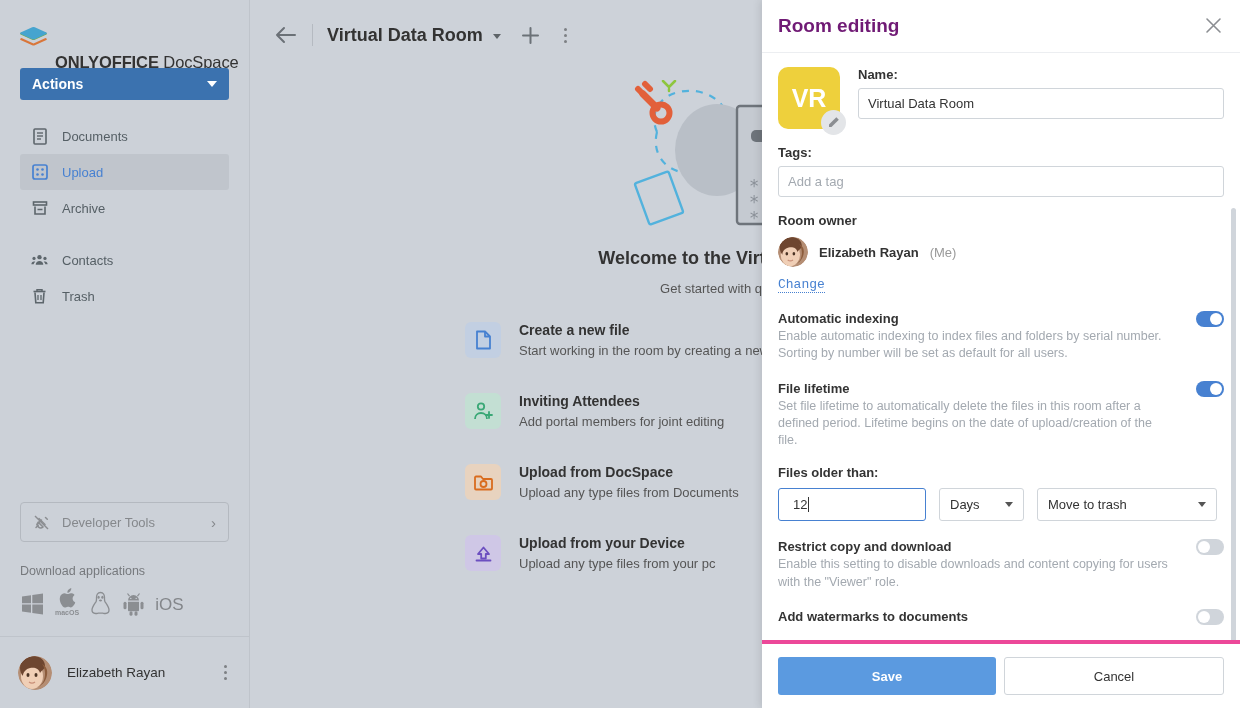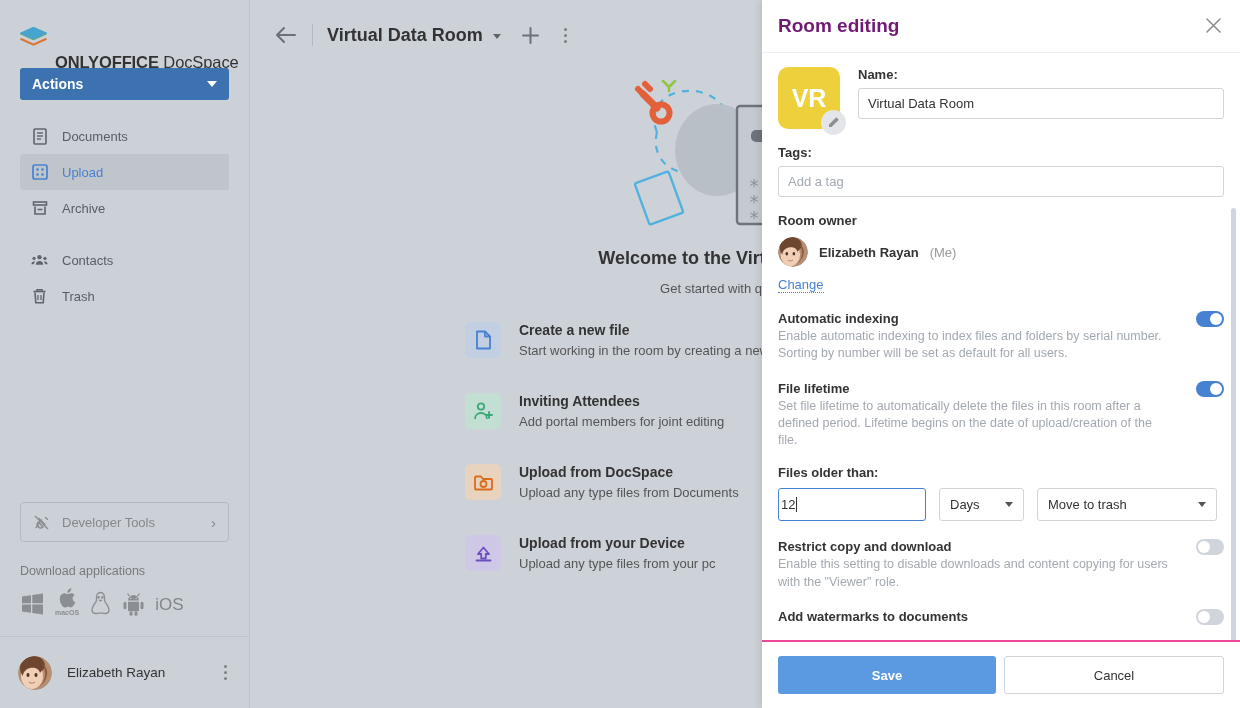--- a/index.html
+++ b/index.html
@@ -110,41 +110,41 @@
   .txtinput { width: 100%; height: 31px; border: 1px solid #d0d5da; border-radius: 3px; padding: 0 9px;
     font-size: 13px; color: #333; font-family: "Liberation Sans", sans-serif; background: #fff; outline: none;}
   .txtinput::placeholder { color: #a3a9b0; }
 
   .blk { margin-top: 16px; }
   .blk-label { font-size: 13px; font-weight: 700; color: #333; margin-bottom: 6px;}
   .owner-row { display: flex; align-items: center; gap: 11px; margin-top: 9px;}
   .owner-av { width: 30px; height: 30px; border-radius: 50%; overflow: hidden; flex:0 0 auto;}
   .owner-name { font-size: 13px; font-weight: 700; color: #333;}
   .owner-me { font-size: 13px; color: #999; font-weight: 400; }
-  .change-link { display: inline-block; margin-top: 10px; font-size: 13px; color: #4781d1; border-bottom: 1px dotted #4781d1; cursor: pointer;}
+  .change-link { display: inline-block; margin-top: 10px; font-size: 13px; color: #4781d1; border-bottom: 1px dotted #4781d1; cursor: pointer; font-family: Liberation Mono, monospace;}
 
   .setting { margin-top: 18px; position: relative; padding-right: 50px;}
   .setting-title { font-size: 13px; font-weight: 700; color: #333;}
   .setting-desc { font-size: 12.5px; color: #a3a9b0; line-height: 1.38; margin-top: 2px;}
   .toggle { position: absolute; right: 0; top: 0; width: 28px; height: 16px; border-radius: 10px; background: #d0d5db; cursor: pointer;}
   .toggle.on { background: #4781d1; }
   .toggle .knob { position: absolute; top: 2px; left: 2px; width: 12px; height: 12px; border-radius: 50%; background: #fff; transition: none;}
   .toggle.on .knob { left: 14px; }
 
   .older-row { display: flex; gap: 13px; margin-top: 8px; }
-  .num-input { width: 148px; height: 33px; border: 1px solid #4781d1; border-radius: 3px; padding: 0 2px;
+  .num-input { width: 148px; height: 33px; border: 1px solid #4781d1; border-radius: 3px; padding: 0 14px;
      font-size: 13px; color: #333; display: flex; align-items: center; background: #fff; position: relative;}
   .caret { display:inline-block; width:1px; height:15px; background:#333; margin-left:1px;}
   .sel { height: 33px; border: 1px solid #d0d5da; border-radius: 3px; padding: 0 10px;
      display: flex; align-items: center; font-size: 13px; color: #333; cursor: pointer; background:#fff;}
   .sel .sel-caret { margin-left: auto; width:0;height:0;border-left:4px solid transparent;border-right:4px solid transparent;border-top:5px solid #555;}
   .sel-days { width: 85px; }
   .sel-action { width: 180px; }
 
-  .panel-foot { height: 68px; border-top: 2px solid #ec4899; display: flex; align-items: center; gap: 8px; padding: 0 16px; flex:0 0 auto; background:#fff;}
+  .panel-foot { height: 68px; border-top: 4px solid #ec4899; display: flex; align-items: center; gap: 8px; padding: 0 16px; flex:0 0 auto; background:#fff;}
   .btn { height: 38px; border-radius: 3px; font-size: 13px; font-weight: 700; display:flex; align-items:center; justify-content:center; cursor:pointer;}
   .btn-primary { flex: 1; background: #5b9ae0; color: #fff; }
   .btn-secondary { flex: 1; background: #fff; color: #333; border: 1px solid #d0d5da; font-weight: 400;}
 </style>
 </head>
 <body>
 
 <div class="app">
 
   <div class="sidebar">

